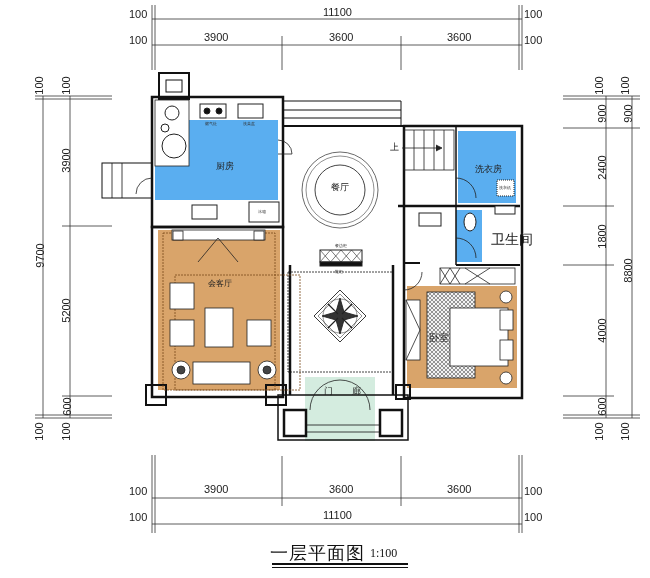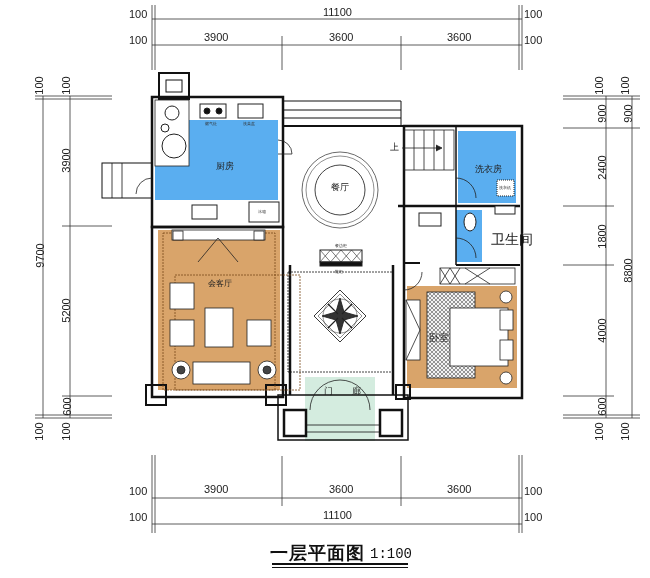--- a/index.html
+++ b/index.html
@@ -2,22 +2,22 @@
 <html><head>
 <meta charset="utf-8">
 <style>
   html, body { margin:0; padding:0; background:#ffffff; }
   body { width:650px; height:578px; position:relative; overflow:hidden; font-family:"DejaVu Sans", sans-serif; }
   .abs { position:absolute; }
   .dim { position:absolute; font-family:"Liberation Sans", sans-serif; font-size:11px; color:#222; line-height:1; white-space:nowrap; }
   .vdim { position:absolute; font-family:"Liberation Sans", sans-serif; font-size:11px; color:#222; line-height:1; white-space:nowrap; transform:rotate(-90deg); transform-origin:center center; }
   .lbl { position:absolute; font-size:9px; color:#222; white-space:nowrap; line-height:1; }
   .tiny { position:absolute; font-size:4px; color:#333; white-space:nowrap; line-height:1; }
-  .title { position:absolute; left:270px; top:541px; font-size:18px; font-weight:bold; color:#111; letter-spacing:1px; font-family:"DejaVu Sans", sans-serif; }
-  .scale { position:absolute; left:370px; top:546px; font-size:14px; color:#111; font-family:Liberation Mono, monospace; }
+  .title { position:absolute; left:270px; top:541px; font-size:18px; font-weight:normal; color:#111; letter-spacing:1px; font-family:"DejaVu Sans", sans-serif; }
+  .scale { position:absolute; left:370px; top:546px; font-size:12px; color:#111; font-family:Liberation Serif, serif; }
   .underline1 { position:absolute; left:272px; top:563px; width:136px; height:2px; background:#111; }
   .underline2 { position:absolute; left:272px; top:567px; width:136px; height:1px; background:#111; }
 </style>
 </head>
 <body>
 
 <svg class="abs" style="left:0;top:0" width="650" height="578" viewBox="0 0 650 578">
   <defs>
     <pattern id="hatch" width="4" height="4" patternUnits="userSpaceOnUse">
       <rect width="4" height="4" fill="#f3f3f3"></rect>

